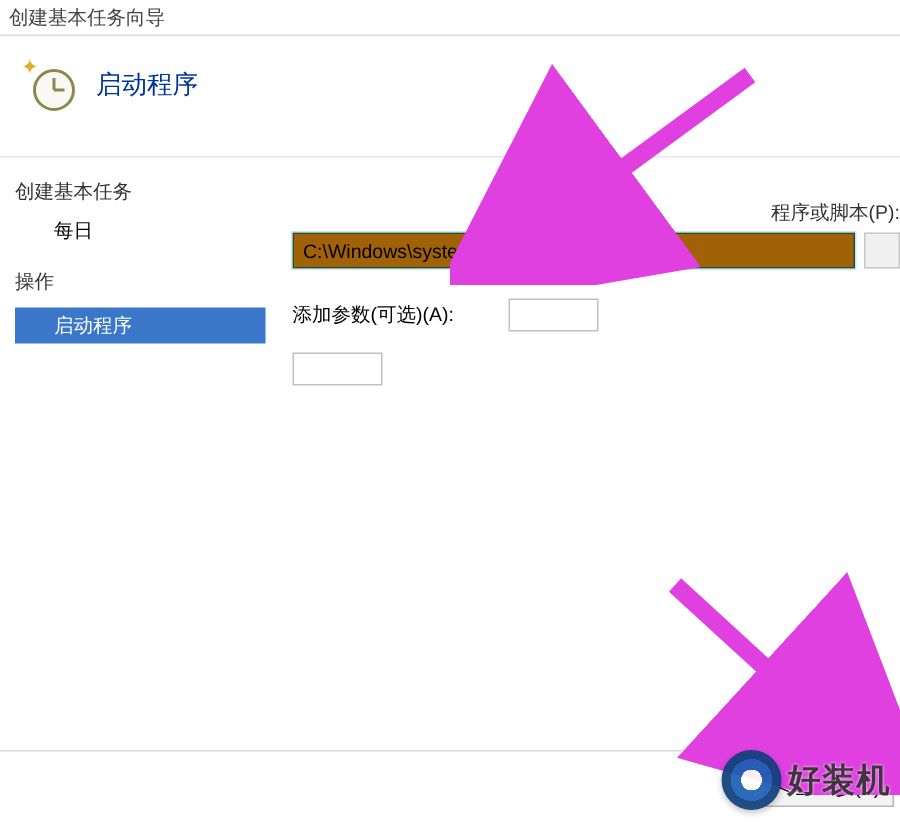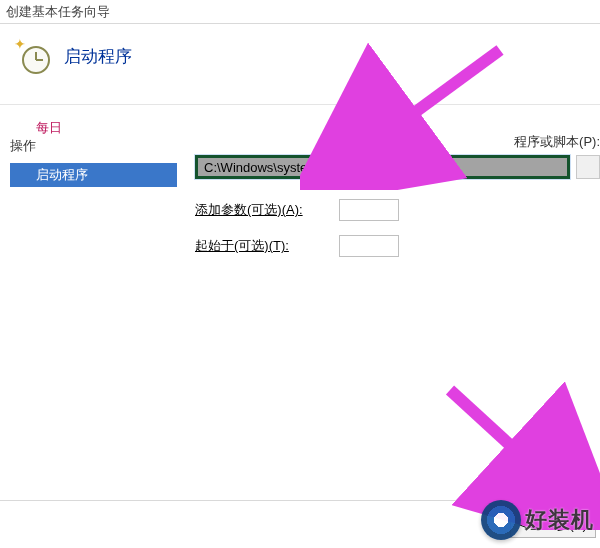--- a/index.html
+++ b/index.html
@@ -58,45 +58,45 @@
     .content {
       flex: 1;
       display: flex;
       position: relative;
     }
     .sidebar {
       width: 185px;
       padding: 14px 0 14px 10px;
     }
     .sidebar .group { font-size: 13px; color: #333; margin-bottom: 8px; }
-    .sidebar .sub { padding-left: 26px; color: #be185d; margin-bottom: 0; }
+    .sidebar .sub { padding-left: 26px; color: #000000; margin-bottom: 16px; }
     .sidebar .sel {
       background: #3a77c9;
       color: #fff;
       padding: 3px 0 3px 26px;
       margin: 0 8px 8px 0;
     }
     .form-pane {
       flex: 1;
       padding: 28px 0 0 10px;
     }
     .lbl { width: auto; color: #333; margin-bottom:4px; display:block;text-align:right; }
     .path-row { display:flex; gap:6px; margin-bottom:20px; }
     .path-input {
-      height: 24px; border:3px solid #14532d; padding:0 6px; flex:1; font-size:13px; color:#000;
-      background:#a3a3a3; outline: 1px solid #cde0f5;
+      height: 24px; border:1px solid #14532d; padding:0 6px; flex:1; font-size:13px; color:#000;
+      background:#a16207; outline: 1px solid #cde0f5;
       width: 340px;
     }
     .browse-placeholder {
       width: 24px; height: 24px; border:1px solid #c8c8c8; background:#f0f0f0;
     }
     .small-input {
       width:60px; height:22px; border:1px solid #c0c0c0; padding:0 4px; font-size:13px;
     }
-    .form-line { margin-bottom: 14px; display:flex; align-items:center; gap:14px;text-decoration:underline; }
+    .form-line { margin-bottom: 14px; display:flex; align-items:center; gap:14px; }
     .form-line .lbl-fixed { min-width: 130px; }
     .button-bar {
       height: 48px;
       border-top: 1px solid #d9d9d9;
       display:flex; justify-content:flex-end; align-items:center;
       gap:6px; padding:0 4px 0 0;
       background:#fff;
     }
     .btn {
       height: 26px; min-width: 86px; border:1px solid #b5b5b5; background:#f3f3f3;
@@ -129,39 +129,39 @@
   <div class="header-area">
     <div class="clock-icon">
       <span class="star">✦</span>
       <div class="face"></div>
     </div>
     <div class="header-title">启动程序</div>
   </div>
 
   <div class="content">
     <div class="sidebar">
+      <div class="group">创建基本任务</div>
       <div class="sub">每日</div>
       <div class="group">操作</div>
       <div class="sel">启动程序</div>
     </div>
 
     <div class="form-pane">
       <span class="lbl">程序或脚本(P):</span>
       <div class="path-row">
         <input class="path-input" type="text" value="C:\Windows\system32\shutdown.exe -s" style="">
         <div class="browse-placeholder"></div>
       </div>
 
       <div class="form-line">
         <span class="lbl-fixed">添加参数(可选)(A):</span>
         <input class="small-input" type="text" value="" style="">
       </div>
 
       <div class="form-line">
-        <span class="lbl-fixed">起始于(可选)(T):</span>
         <input class="small-input" type="text" value="" style="">
       </div>
     </div>
   </div>
 
   <div class="button-bar">
     <button class="btn">&lt; 上一步(B)</button>
   </div>
 </div>
 

